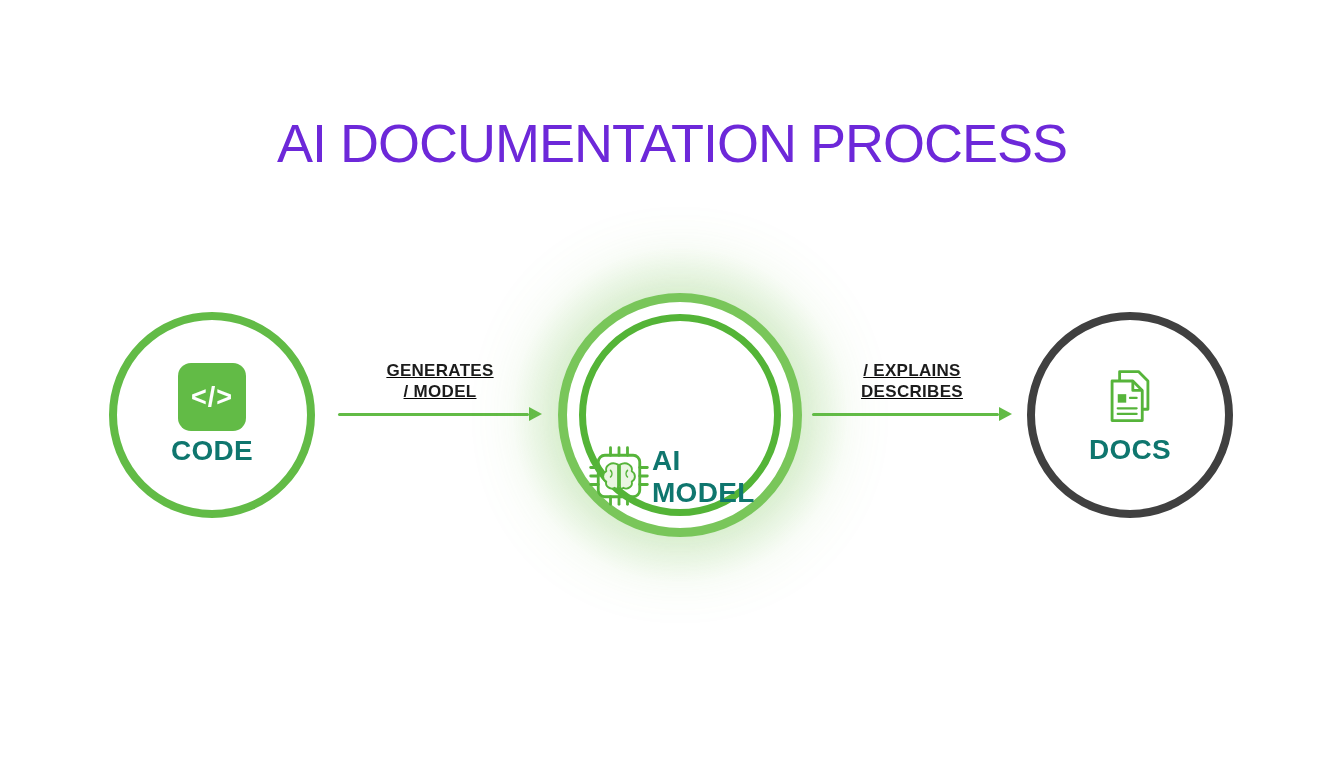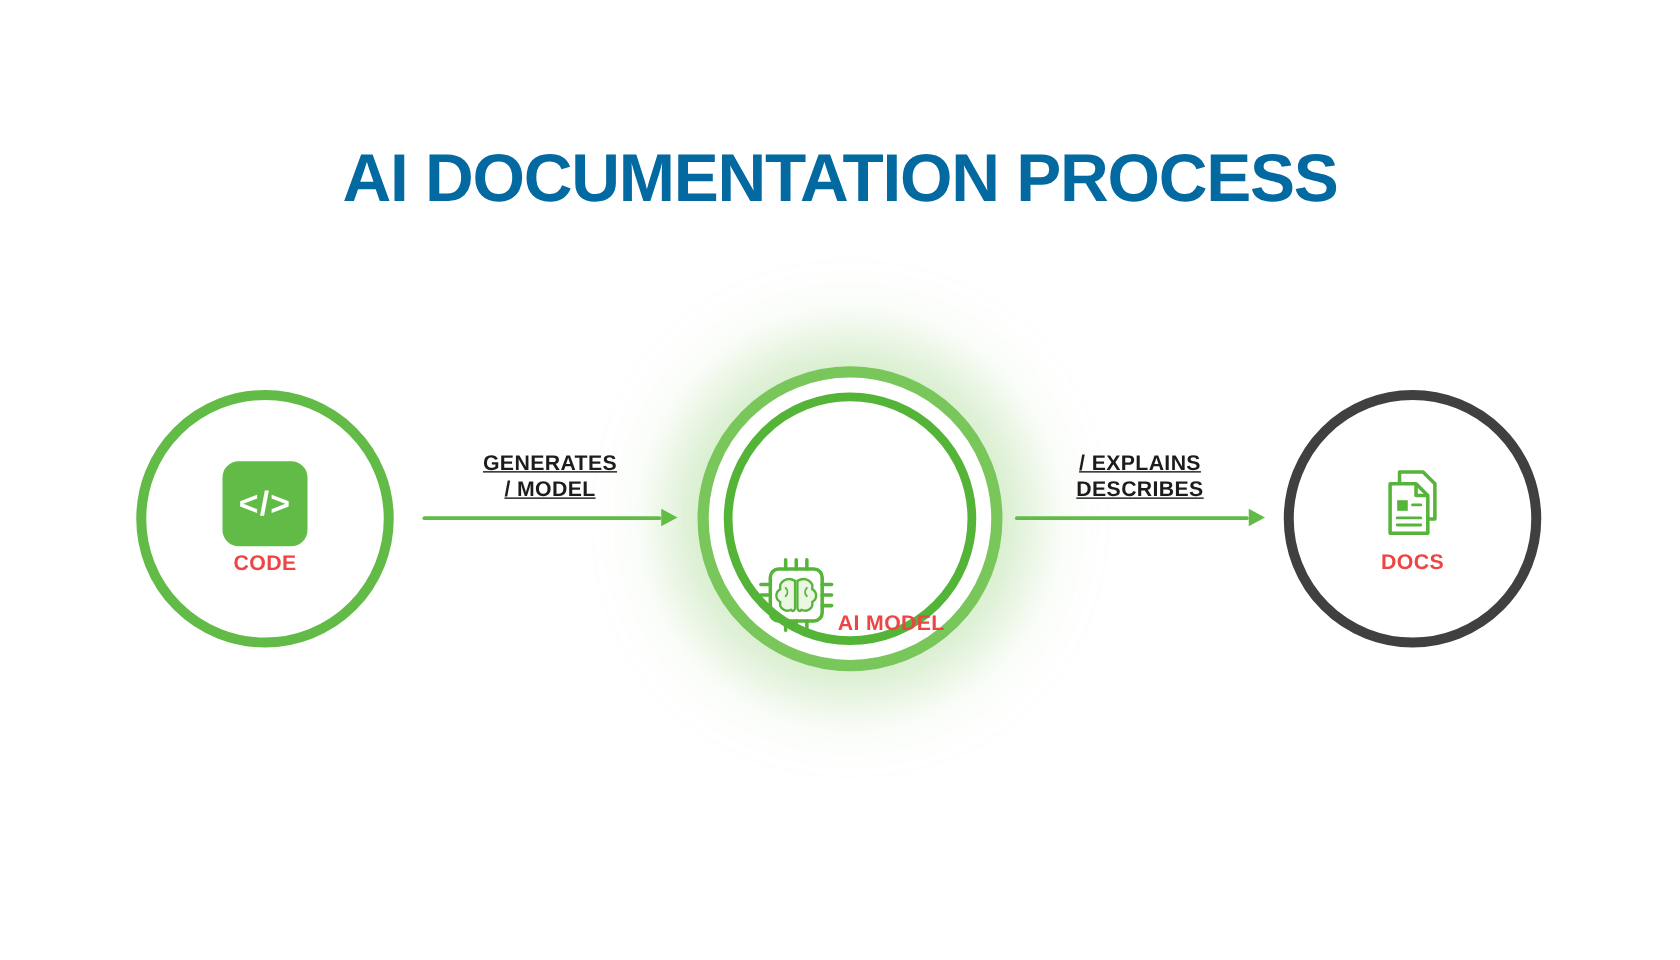--- a/index.html
+++ b/index.html
@@ -5,22 +5,22 @@
   html, body { margin:0; padding:0; }
   body {
     width:1344px; height:768px; position:relative; overflow:hidden;
     background:#ffffff;
     font-family:"Liberation Sans", sans-serif;
   }
   .stage { position:absolute; inset:0; }
 
   .title {
     position:absolute; top:112px; left:0; width:100%;
-    text-align:center; font-size:54px; font-weight:bold;
-    letter-spacing:-1px; color:#0369a1;
+    text-align:center; font-size:54px; font-weight:normal;
+    letter-spacing:-1px; color:#6d28d9;
   }
 
   
   .center-glow {
     position:absolute; left:510px; top:245px; width:340px; height:340px;
     border-radius:50%;
     background:radial-gradient(circle, rgba(118,196,84,0.30) 0%, rgba(118,196,84,0.12) 45%, rgba(255,255,255,0) 70%);
   }
 
   .node {
@@ -36,21 +36,21 @@
     display:flex; align-items:center; justify-content:center;
     box-shadow:0 0 70px 16px rgba(118,196,84,0.30);
   }
   .node-ai-inner {
     width:188px; height:188px; border:7px solid #54b437; border-radius:50%;
     background:#ffffff;
     display:flex; flex-direction:row; align-items:flex-end; justify-content:center;
   }
 
   .node-label {
-    font-weight:bold; font-size:17px; color:#ef4444;
+    font-weight:bold; font-size:28px; color:#0f766e;
     letter-spacing:0.3px; margin-top:4px;
   }
 
   .code-badge {
     width:68px; height:68px; background:#62bb46; border-radius:13px;
     display:flex; align-items:center; justify-content:center;
     color:#ffffff; font-weight:bold; font-size:27px; letter-spacing:1px;
   }
 
   .icon-box { width:66px; height:66px; display:flex; align-items:center; justify-content:center; }

